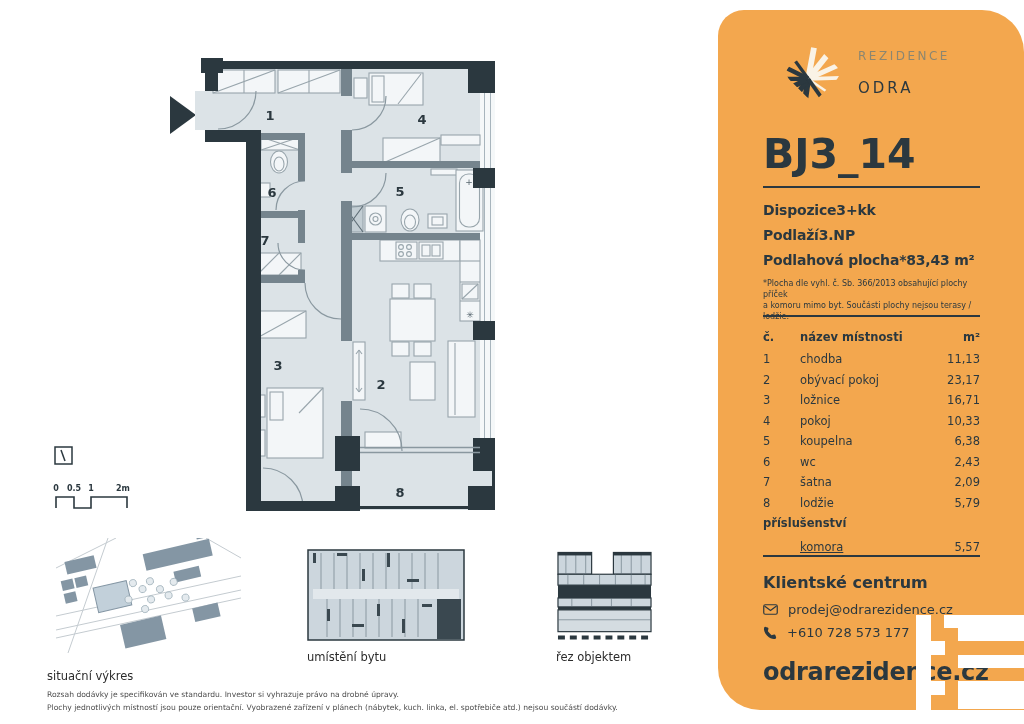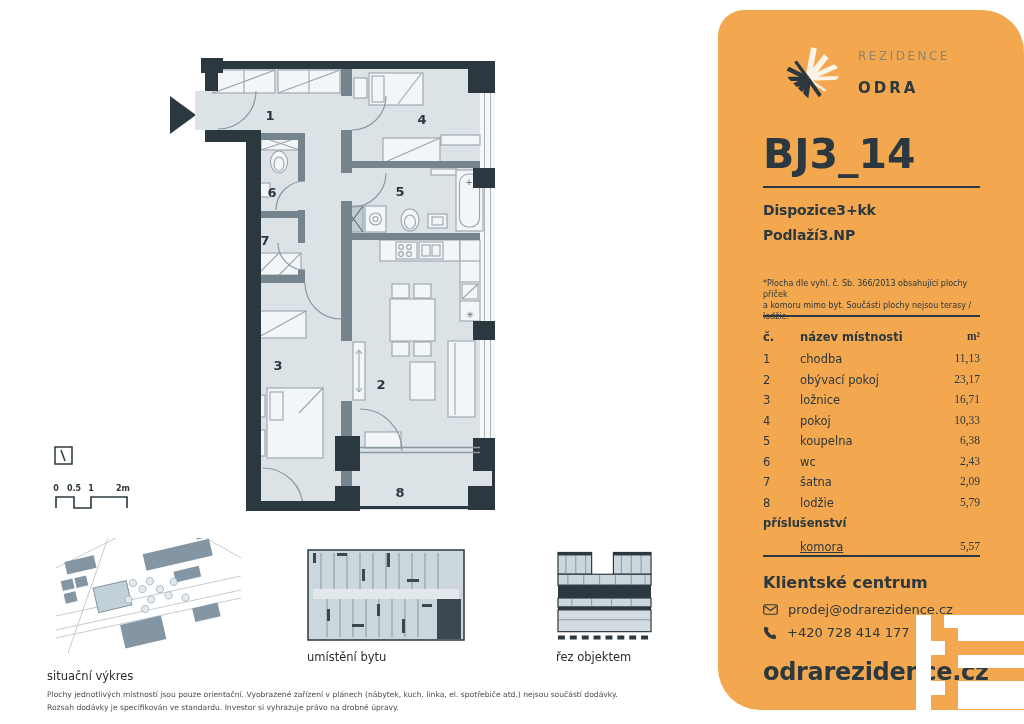--- a/index.html
+++ b/index.html
@@ -9,34 +9,34 @@
     color:#2B383F;
   }
   
   .panel{
     position:absolute;left:718px;top:10px;width:306px;height:700px;
     background:#F3A74E;border-radius:26px 42px 0 42px;overflow:hidden;
   }
   .brand{position:absolute;left:64px;top:30px;display:flex;align-items:center;gap:14px;}
   .brand-texts{display:flex;flex-direction:column;}
   .brand-top{font-size:12px;letter-spacing:2.5px;color:#8C8670;font-weight:400;}
-  .brand-bottom{font-size:15px;letter-spacing:3px;color:#2B383F;font-weight:700;margin-top:16px;}
+  .brand-bottom{font-size:15px;letter-spacing:3px;color:#2B383F;font-weight:400;margin-top:16px;}
   .unit-id{position:absolute;left:45px;top:120px;font-size:41px;font-weight:700;letter-spacing:0px;}
   .hr{position:absolute;left:45px;width:217px;height:2px;background:#2B383F;}
   .hr1{top:176px;}.hr2{top:305px;}.hr3{top:545px;}
   .specs{position:absolute;left:45px;top:192px;width:217px;}
   .spec-row{display:flex;justify-content:flex-start;font-size:14px;font-weight:700;
     letter-spacing:-0.2px;margin-bottom:9px;}
   .footnote{position:absolute;left:45px;top:268px;width:222px;font-size:8px;line-height:11px;}
   .rtable{position:absolute;left:45px;top:320px;width:217px;}
   .thead{display:flex;font-weight:700;font-size:11.5px;margin-bottom:8px;}
   .trow{display:flex;font-size:11.5px;margin-bottom:6.5px;}
   .c-num{width:37px;}
   .c-name{flex:1;}
-  .c-area{text-align:right;min-width:40px;font-family:Liberation Serif, serif;}
+  .c-area{text-align:right;min-width:40px;}
   .acc-title{position:absolute;left:45px;top:506px;font-size:11.5px;font-weight:700;}
   .acc-row{position:absolute;left:45px;top:530px;width:217px;display:flex;font-size:11.5px;}
   .acc-row .c-name{padding-left:37px;text-decoration:underline;}
   .contact-title{position:absolute;left:45px;top:563px;font-size:16px;font-weight:700;}
   .contact-row{position:absolute;left:45px;display:flex;align-items:center;gap:10px;font-size:13px;}
   .contact-row.email{top:592px;align-items:center;}
   .contact-row.phone{top:615px;}
   .website{position:absolute;left:45px;top:648px;font-size:24px;font-weight:700;
     letter-spacing:-0.3px;white-space:nowrap;}
   
@@ -347,22 +347,22 @@
   <rect x="2" y="35" width="94" height="13" fill="#2B383F"></rect>
   <rect x="2" y="57" width="94" height="3" fill="#2B383F"></rect>
   <line x1="2" y1="88" x2="96" y2="88" stroke="#2B383F" stroke-width="4" stroke-dasharray="7,5"></line>
 </svg>
 
 <div class="caption cap-site">situační výkres</div>
 <div class="caption cap-unit">umístění bytu</div>
 <div class="caption cap-section">řez objektem</div>
 
 <div class="footer">
+  <div>Rozsah dodávky je specifikován ve standardu. Investor si vyhrazuje právo na drobné úpravy.</div>
   <div>Plochy jednotlivých místností jsou pouze orientační. Vyobrazené zařízení v plánech (nábytek, kuch. linka, el. spotřebiče atd.) nejsou součástí dodávky.</div>
-  <div>Rozsah dodávky je specifikován ve standardu. Investor si vyhrazuje právo na drobné úpravy.</div>
 </div>
 
 <div class="panel">
   <div class="brand">
     <svg width="62" height="66" viewBox="0 0 64 68">
       <defs>
         <clipPath id="diaclip">
             <rect x="10" y="12" width="44" height="44" rx="9" transform="rotate(45 32 34)"></rect>
           </clipPath>
       </defs>
@@ -396,20 +396,24 @@
 
   <div class="specs">
     <div class="spec-row">
       <span>Dispozice</span>
       <span>3+kk</span>
     </div>
     <div class="spec-row">
       <span>Podlaží</span>
       <span>3.NP</span>
     </div>
+    <div class="spec-row">
+      <span>Podlahová plocha*</span>
+      <span>83,43 m²</span>
+    </div>
   </div>
 
   <div class="footnote">
     <div>*Plocha dle vyhl. č. Sb. 366/2013 obsahující plochy příček</div>
     <div>a komoru mimo byt. Součásti plochy nejsou terasy / lodžie.</div>
   </div>
 
   <div class="hr hr2"></div>
 
   <div class="rtable">
@@ -473,21 +477,21 @@
     <svg width="15" height="11" viewBox="0 0 15 11">
       <rect x="0.75" y="0.75" width="13.5" height="9.5" rx="1.5" fill="none" stroke="#2B383F" stroke-width="1.2"></rect>
       <polyline points="1.5,2 7.5,6.5 13.5,2" fill="none" stroke="#2B383F" stroke-width="1.2"></polyline>
     </svg>
     <span>prodej@odrarezidence.cz</span>
   </div>
   <div class="contact-row phone">
     <svg width="14" height="14" viewBox="0 0 14 14">
       <path fill="#2B383F" d="M2.7,0.9 C2,0.7 1.3,1.1 1.1,1.8 C0.5,3.9 1.6,7.2 4.2,9.8 C6.8,12.4 10.1,13.5 12.2,12.9 C12.9,12.7 13.3,12 13.1,11.3 L12.5,9.4 C12.3,8.8 11.7,8.4 11.1,8.6 L9.2,9.1 C8.9,9.2 8.6,9.1 8.4,8.9 C7.4,8.2 5.8,6.6 5.1,5.6 C4.9,5.4 4.8,5.1 4.9,4.8 L5.4,2.9 C5.6,2.3 5.2,1.7 4.6,1.5 Z"></path>
     </svg>
-    <span>+420 728 414 177</span>
+    <span>+610 728 573 177</span>
   </div>
 
   <div class="website">odrarezidence.cz</div>
 </div>
 
 <svg class="pixlogo" viewBox="0 0 108 96">
   <g fill="#ffffff">
     <rect x="0" y="1" width="15" height="95"></rect>
     <rect x="15" y="27" width="14" height="14"></rect>
     <rect x="15" y="67" width="14" height="14"></rect>

